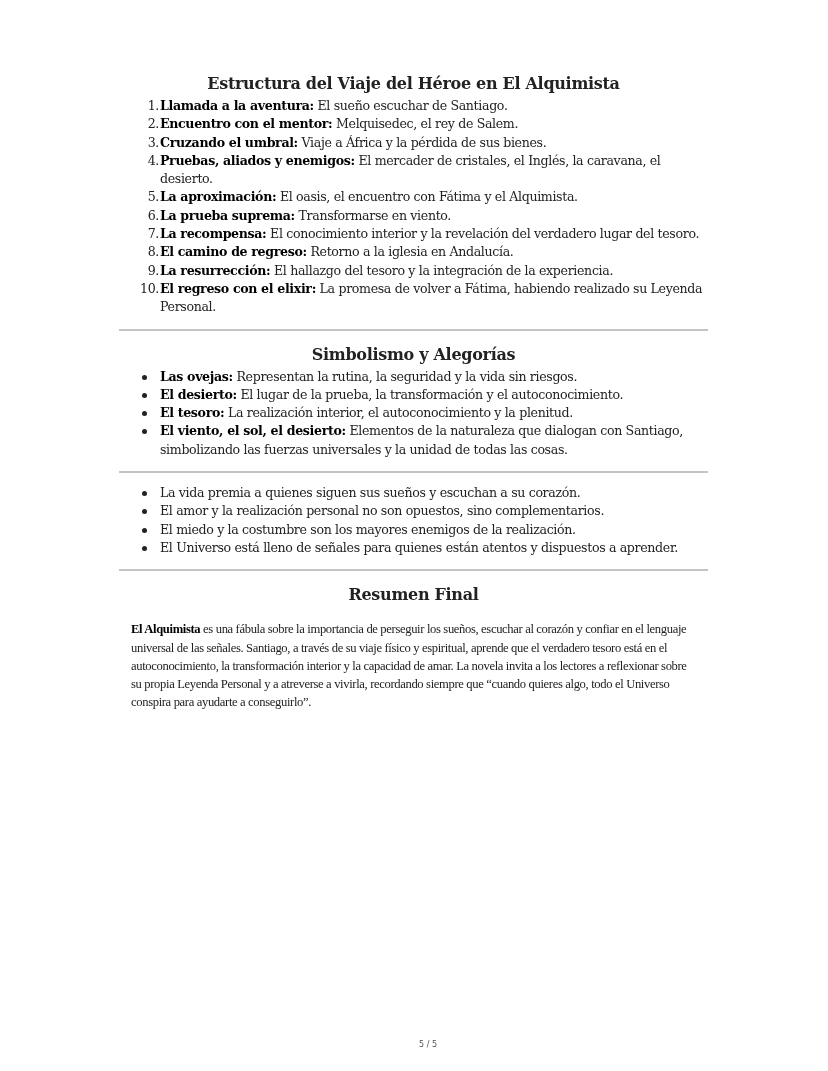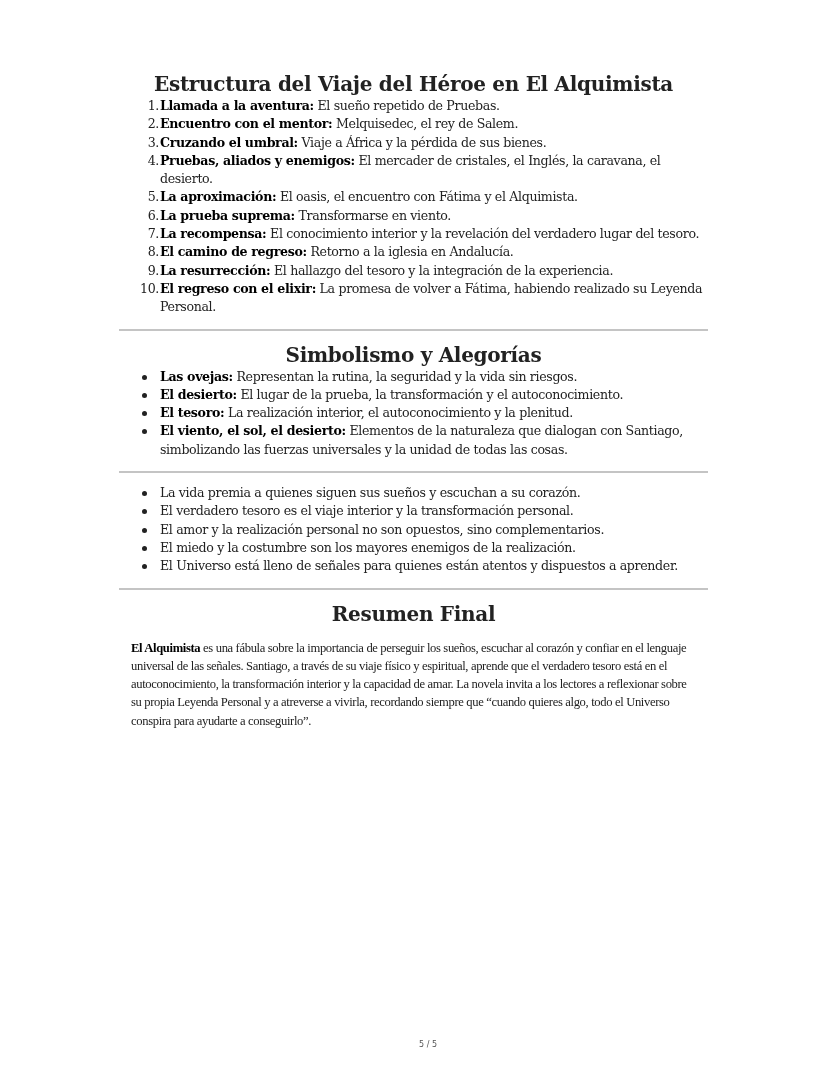--- a/index.html
+++ b/index.html
@@ -2,21 +2,21 @@
 <html><head>
 <meta charset="utf-8">
 <style>
   html, body { margin: 0; padding: 0; }
   body {
     width: 828px; height: 1071px; background: #ffffff; position: relative; overflow: hidden;
     font-family: "DejaVu Serif", "Liberation Serif", serif; color: #222222;
   }
   .page { position: absolute; left: 119px; top: 71px; width: 589px; }
   h2 {
-    font-family: "DejaVu Serif", serif; font-weight: bold; font-size: 20px;
+    font-family: "DejaVu Serif", serif; font-weight: bold; font-size: 16px;
     text-align: center; margin: 0; line-height: 26px; color: #222;
     letter-spacing: -0.3px;
   }
   .list { margin: 0; padding: 0; list-style: none; font-size: 12.6px; line-height: 18.3px; letter-spacing: -0.35px; }
   .list li { position: relative; padding-left: 41px; }
   .olist li .num { position: absolute; left: 0; width: 40px; text-align: right; }
   .ulist li .bullet {
     position: absolute; left: 23px; top: 7px; width: 5px; height: 5px; border-radius: 50%; background: #222;
   }
   b { font-weight: bold; color: #000000; }
@@ -31,21 +31,21 @@
   }
 </style>
 </head>
 <body>
 
 <div class="page">
 
   <section>
     <h2>Estructura del Viaje del Héroe en El Alquimista</h2>
     <ol class="list olist">
-      <li><span class="num">1.</span><b>Llamada a la aventura:</b><span> El sueño repetido de Pruebas.</span></li>
+      <li><span class="num">1.</span><b>Llamada a la aventura:</b><span> El sueño escuchar de Santiago.</span></li>
       <li><span class="num">2.</span><b>Encuentro con el mentor:</b><span> Melquisedec, el rey de Salem.</span></li>
       <li><span class="num">3.</span><b>Cruzando el umbral:</b><span> Viaje a África y la pérdida de sus bienes.</span></li>
       <li><span class="num">4.</span><b>Pruebas, aliados y enemigos:</b><span> El mercader de cristales, el Inglés, la caravana, el desierto.</span></li>
       <li><span class="num">5.</span><b>La aproximación:</b><span> El oasis, el encuentro con Fátima y el Alquimista.</span></li>
       <li><span class="num">6.</span><b>La prueba suprema:</b><span> Transformarse en viento.</span></li>
       <li><span class="num">7.</span><b>La recompensa:</b><span> El conocimiento interior y la revelación del verdadero lugar del tesoro.</span></li>
       <li><span class="num">8.</span><b>El camino de regreso:</b><span> Retorno a la iglesia en Andalucía.</span></li>
       <li><span class="num">9.</span><b>La resurrección:</b><span> El hallazgo del tesoro y la integración de la experiencia.</span></li>
       <li><span class="num">10.</span><b>El regreso con el elixir:</b><span> La promesa de volver a Fátima, habiendo realizado su Leyenda Personal.</span></li>
     </ol>
@@ -61,21 +61,20 @@
       <li><span class="bullet"></span><b>El tesoro:</b><span> La realización interior, el autoconocimiento y la plenitud.</span></li>
       <li><span class="bullet"></span><b>El viento, el sol, el desierto:</b><span> Elementos de la naturaleza que dialogan con Santiago, simbolizando las fuerzas universales y la unidad de todas las cosas.</span></li>
     </ul>
   </section>
 
   <hr class="rule" style="margin-top:12px;">
 
   <section style="margin-top:11px;">
     <ul class="list ulist bold-list">
       <li><span class="bullet"></span><span>La vida premia a quienes siguen sus sueños y escuchan a su corazón.</span></li>
-      <li><span class="bullet"></span><span>El verdadero tesoro es el viaje interior y la transformación personal.</span></li>
       <li><span class="bullet"></span><span>El amor y la realización personal no son opuestos, sino complementarios.</span></li>
       <li><span class="bullet"></span><span>El miedo y la costumbre son los mayores enemigos de la realización.</span></li>
       <li><span class="bullet"></span><span>El Universo está lleno de señales para quienes están atentos y dispuestos a aprender.</span></li>
     </ul>
   </section>
 
   <hr class="rule" style="margin-top:12px;">
 
   <section style="margin-top:11px;">
     <h2>Resumen Final</h2>

